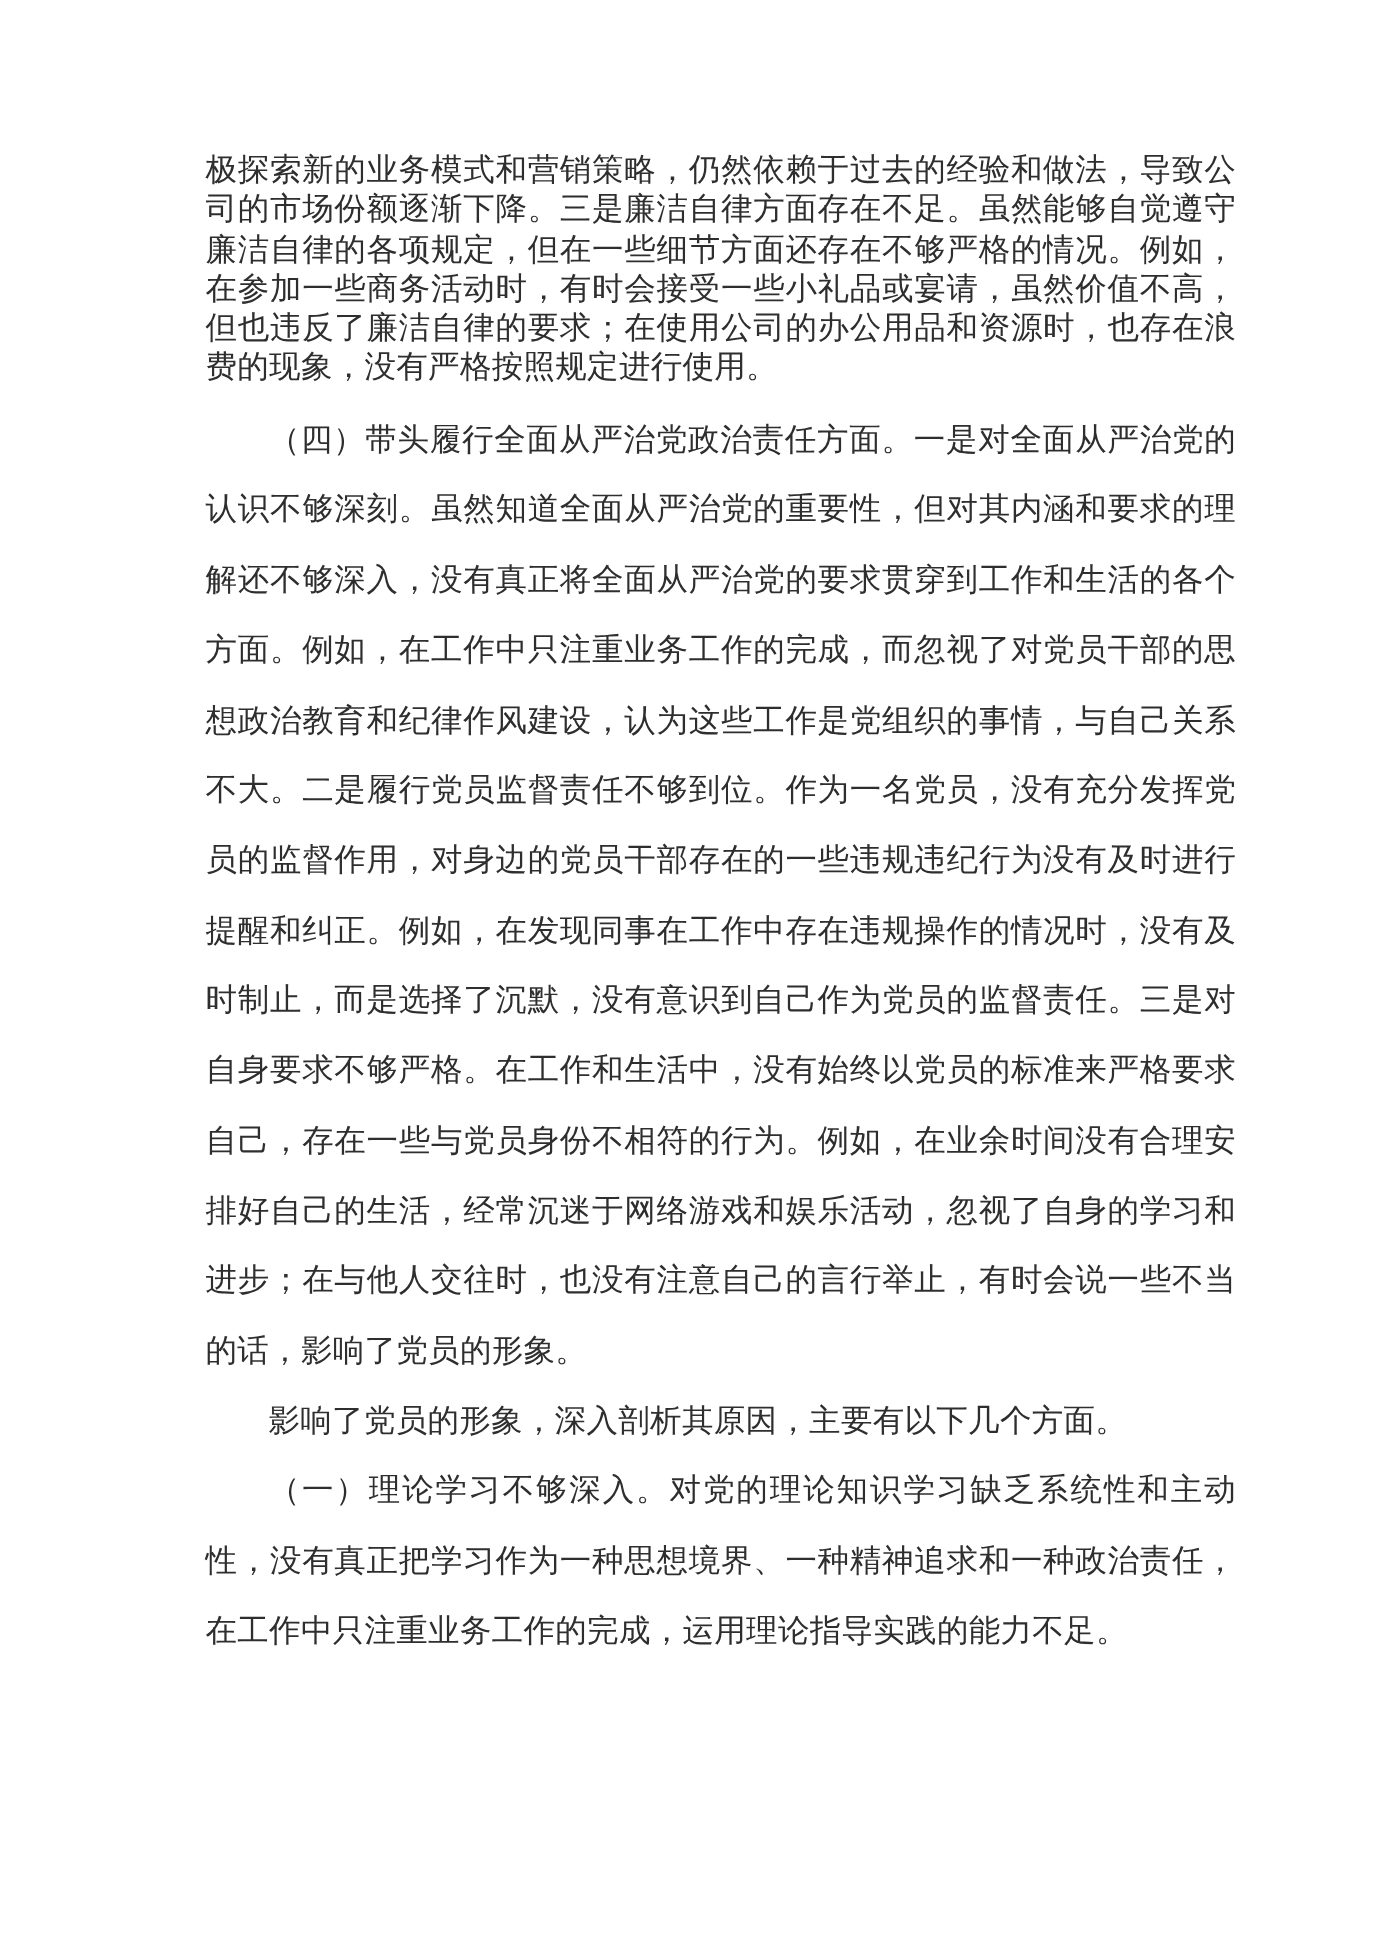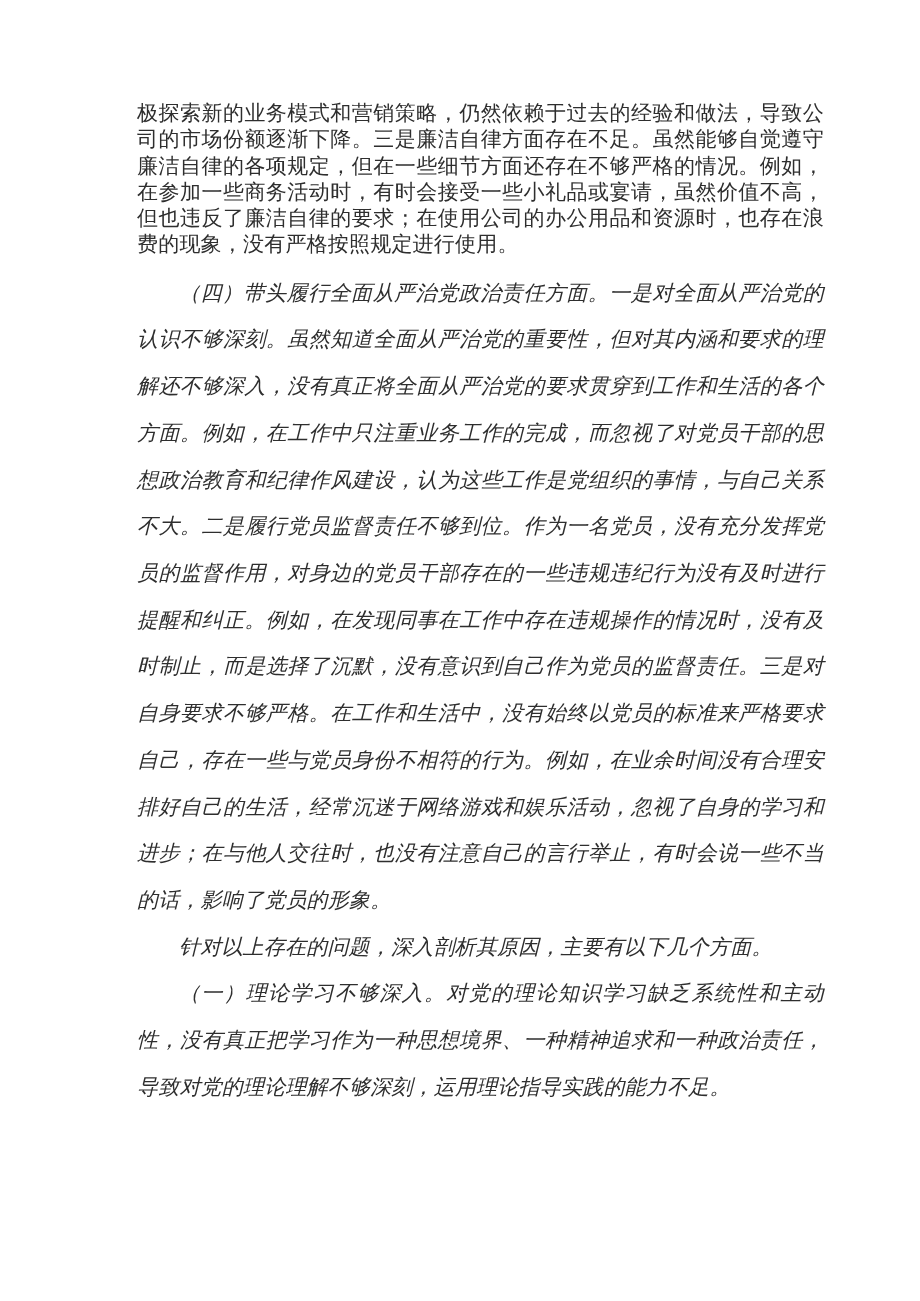--- a/index.html
+++ b/index.html
@@ -30,36 +30,35 @@
     letter-spacing: 0.2px;
   }
   
   .para-tight {
     line-height: 26.3px;
   }
   
   .para-loose {
     line-height: 46.7px;
     text-indent: 2em;
-    font-style: italic;
   }
   .para-section4 {
     margin-top: 12px;
   }
   .section-heading {
     margin-top: 21px;
   }
 </style>
 </head>
 <body>
 
 <div class="page">
 
   <p class="para para-tight">极探索新的业务模式和营销策略，仍然依赖于过去的经验和做法，导致公司的市场份额逐渐下降。三是廉洁自律方面存在不足。虽然能够自觉遵守廉洁自律的各项规定，但在一些细节方面还存在不够严格的情况。例如，在参加一些商务活动时，有时会接受一些小礼品或宴请，虽然价值不高，但也违反了廉洁自律的要求；在使用公司的办公用品和资源时，也存在浪费的现象，没有严格按照规定进行使用。</p>
 
   <p class="para para-loose para-section4">（四）带头履行全面从严治党政治责任方面。一是对全面从严治党的认识不够深刻。虽然知道全面从严治党的重要性，但对其内涵和要求的理解还不够深入，没有真正将全面从严治党的要求贯穿到工作和生活的各个方面。例如，在工作中只注重业务工作的完成，而忽视了对党员干部的思想政治教育和纪律作风建设，认为这些工作是党组织的事情，与自己关系不大。二是履行党员监督责任不够到位。作为一名党员，没有充分发挥党员的监督作用，对身边的党员干部存在的一些违规违纪行为没有及时进行提醒和纠正。例如，在发现同事在工作中存在违规操作的情况时，没有及时制止，而是选择了沉默，没有意识到自己作为党员的监督责任。三是对自身要求不够严格。在工作和生活中，没有始终以党员的标准来严格要求自己，存在一些与党员身份不相符的行为。例如，在业余时间没有合理安排好自己的生活，经常沉迷于网络游戏和娱乐活动，忽视了自身的学习和进步；在与他人交往时，也没有注意自己的言行举止，有时会说一些不当的话，影响了党员的形象。</p>
 
 
-  <p class="para para-loose">针对以上存在的问题，深入剖析其原因，主要有以下几个方面。</p>
+  <p class="para para-loose">影响了党员的形象，深入剖析其原因，主要有以下几个方面。</p>
 
-  <p class="para para-loose">（一）理论学习不够深入。对党的理论知识学习缺乏系统性和主动性，没有真正把学习作为一种思想境界、一种精神追求和一种政治责任，导致对党的理论理解不够深刻，运用理论指导实践的能力不足。</p>
+  <p class="para para-loose">（一）理论学习不够深入。对党的理论知识学习缺乏系统性和主动性，没有真正把学习作为一种思想境界、一种精神追求和一种政治责任，在工作中只注重业务工作的完成，运用理论指导实践的能力不足。</p>
 
 </div>
 
 </body></html>

